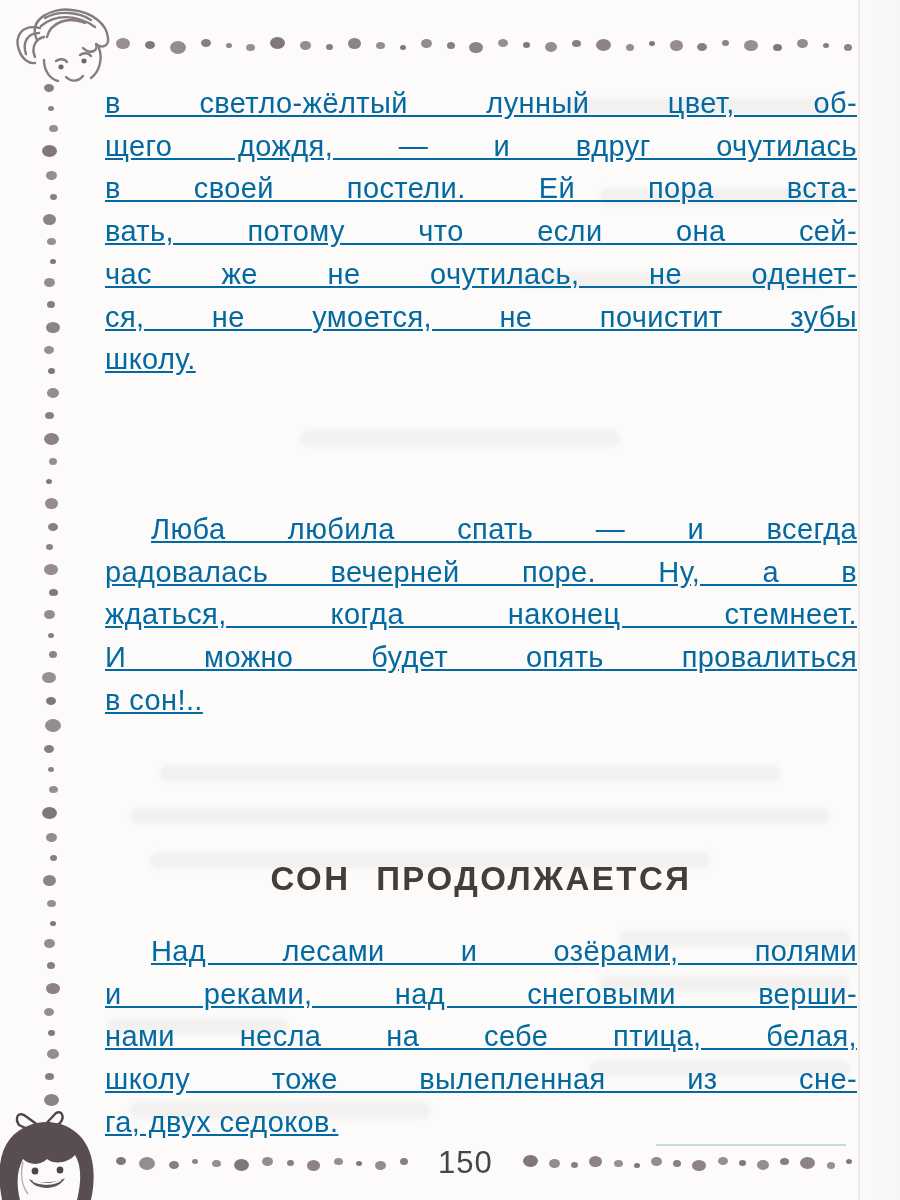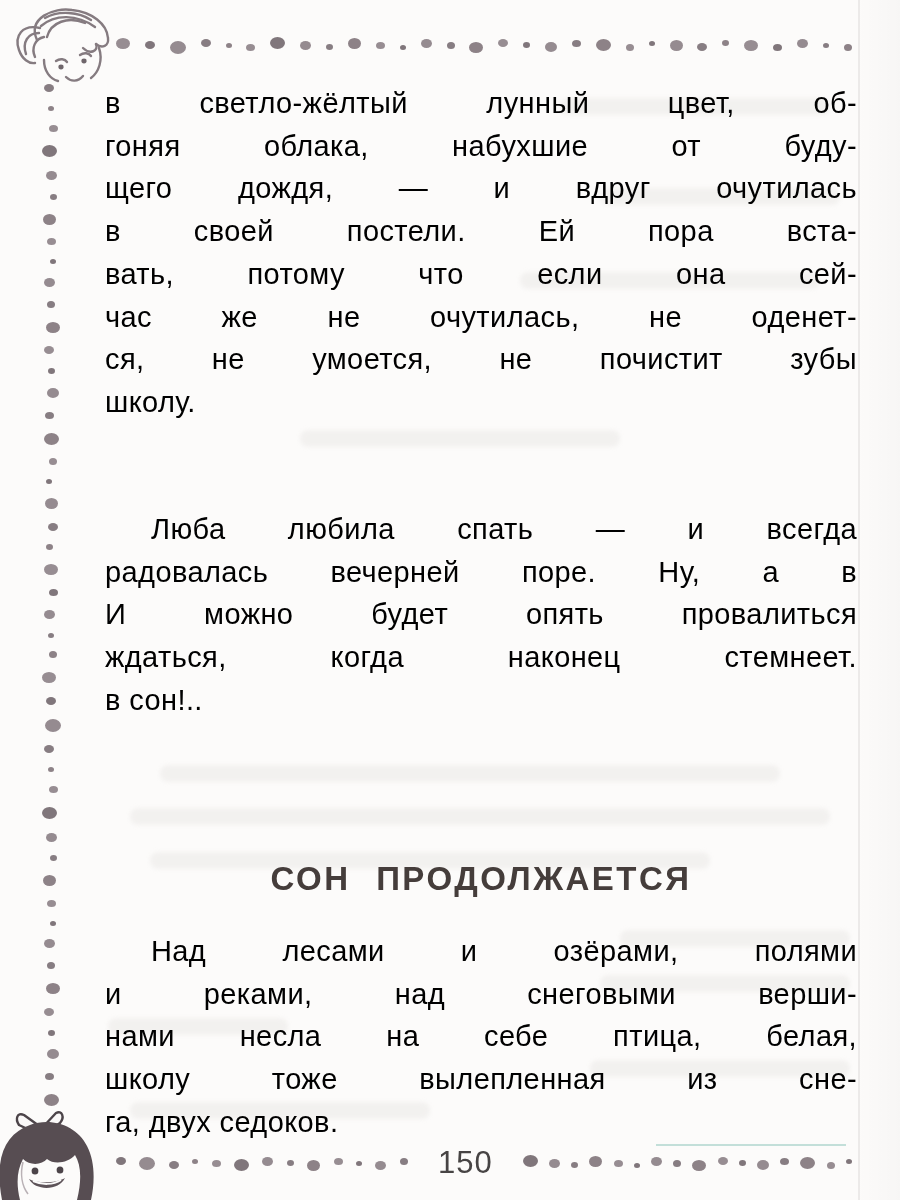--- a/index.html
+++ b/index.html
@@ -6,23 +6,23 @@
   .page{
     position:relative; width:900px; height:1200px; margin:0 auto;
     background:#fcfbfa; overflow:hidden;
     font-family:"Liberation Sans", sans-serif;
     -webkit-font-smoothing:antialiased;
   }
   
   .text-block{position:absolute; left:105px; top:0; width:752px;}
   .para{position:absolute; left:0; width:752px;}
   .line{
-    font-size:29px; line-height:42.7px; color:#000000;
+    font-size:29px; line-height:42.7px; color:#0369a1;
     letter-spacing:.4px; white-space:normal;
-    text-align:justify; text-align-last:justify;
+    text-align:justify; text-align-last:justify;text-decoration:underline;
   }
   .line.last{text-align-last:left;}
   .line.indent{padding-left:46px;}
   .heading{
     position:absolute; left:0; width:752px; margin:0;
     text-align:center; font-size:33px; font-weight:bold;
     letter-spacing:2.5px; word-spacing:14px; color:#453d3b;
   }
   
   .dot-row{position:absolute; display:flex; justify-content:space-between; align-items:center;}
@@ -164,34 +164,33 @@
       <div class="ghost" style="left: 600px; top: 975px; width: 250px;"></div>
       <div class="ghost" style="left: 108px; top: 1018px; width: 180px;"></div>
       <div class="ghost" style="left: 590px; top: 1060px; width: 260px;"></div>
       <div class="ghost" style="left: 130px; top: 1102px; width: 300px;"></div>
     </div>
 
   <main class="text-block">
 
     <div class="para" style="top:82px">
       <div class="line">в светло-жёлтый лунный цвет, об-</div>
-      <div class="line">гоняя облака, набухшие от буду-</div>
       <div class="line">щего дождя, — и вдруг очутилась</div>
       <div class="line">в своей постели. Ей пора вста-</div>
       <div class="line">вать, потому что если она сей-</div>
       <div class="line">час же не очутилась, не оденет-</div>
       <div class="line">ся, не умоется, не почистит зубы</div>
       <div class="line last">школу.</div>
     </div>
 
     <div class="para" style="top:508px">
       <div class="line indent">Люба любила спать — и всегда</div>
       <div class="line">радовалась вечерней поре. Ну, а в</div>
+      <div class="line">ждаться, когда наконец стемнеет.</div>
       <div class="line">И можно будет опять провалиться</div>
-      <div class="line">ждаться, когда наконец стемнеет.</div>
       <div class="line last">в сон!..</div>
     </div>
 
     <h1 class="heading" style="top:860px">СОН ПРОДОЛЖАЕТСЯ</h1>
 
     <div class="para" style="top:930px">
       <div class="line indent">Над лесами и озёрами, полями</div>
       <div class="line">и реками, над снеговыми верши-</div>
       <div class="line">нами несла на себе птица, белая,</div>
       <div class="line">школу тоже вылепленная из сне-</div>

